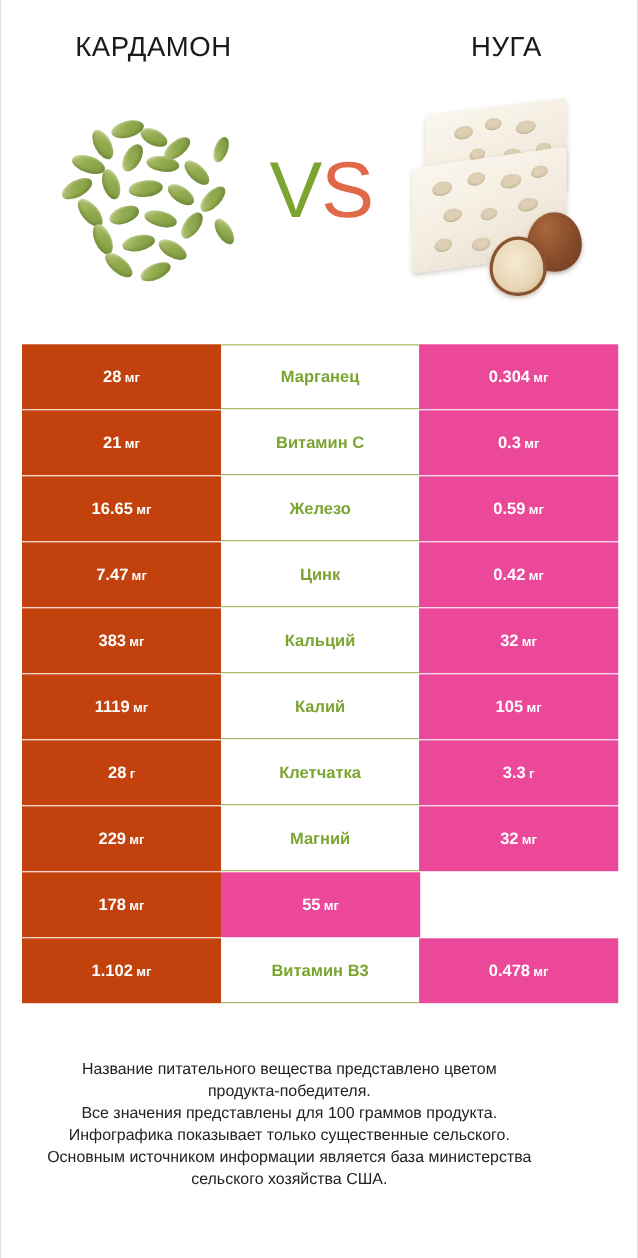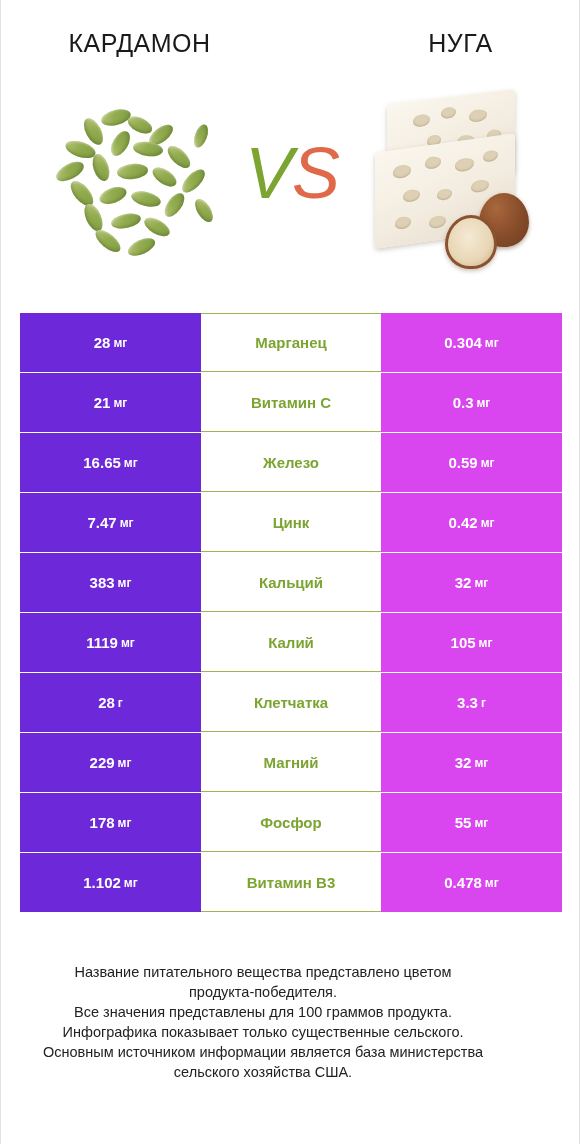--- a/index.html
+++ b/index.html
@@ -73,21 +73,20 @@
     position: absolute;
     left: 221px;
     top: 48px;
     width: 140px;
     text-align: center;
     font-size: 72px;
     font-weight: 400;
     letter-spacing: -1px;
     line-height: 90px;
     font-family: "Liberation Sans", sans-serif;
-    font-style: italic;
   }
   .vs .v { color: #7BA431; }
   .vs .s { color: #E0694A; }
 
   
   .table {
     position: absolute;
     left: 19px;
     top: 313px;
     width: 542px;
@@ -100,39 +99,39 @@
   .row:last-child { margin-bottom: 0; }
   .cell {
     display: flex;
     align-items: center;
     justify-content: center;
     box-sizing: border-box;
     height: 59px;
   }
   .cell-left {
     width: 181px;
-    background: #6d28d9;
+    background: #c2410c;
     color: #ffffff;
     font-size: 15px;
     font-weight: bold;
   }
   .cell-mid {
     width: 180px;
     background: #ffffff;
     color: #7BA431;
     font-size: 15px;
     font-weight: bold;
     border-bottom: 1px solid #9CB557;
   }
   .row:first-child .cell-mid {
     border-top: 1px solid #9CB557;
   }
   .cell-right {
     width: 181px;
-    background: #d946ef;
+    background: #ec4899;
     color: #ffffff;
     font-size: 15px;
     font-weight: bold;
   }
   .unit {
     font-size: 12px;
     font-weight: bold;
     margin-left: 3px;
   }
 
@@ -351,21 +350,20 @@
           <span>32</span>
           <span class="unit">мг</span>
         </div>
     </div>
 
     <div class="row">
       <div class="cell cell-left">
           <span>178</span>
           <span class="unit">мг</span>
         </div>
-      <div class="cell cell-mid">Фосфор</div>
       <div class="cell cell-right">
           <span>55</span>
           <span class="unit">мг</span>
         </div>
     </div>
 
     <div class="row">
       <div class="cell cell-left">
           <span>1.102</span>
           <span class="unit">мг</span>

